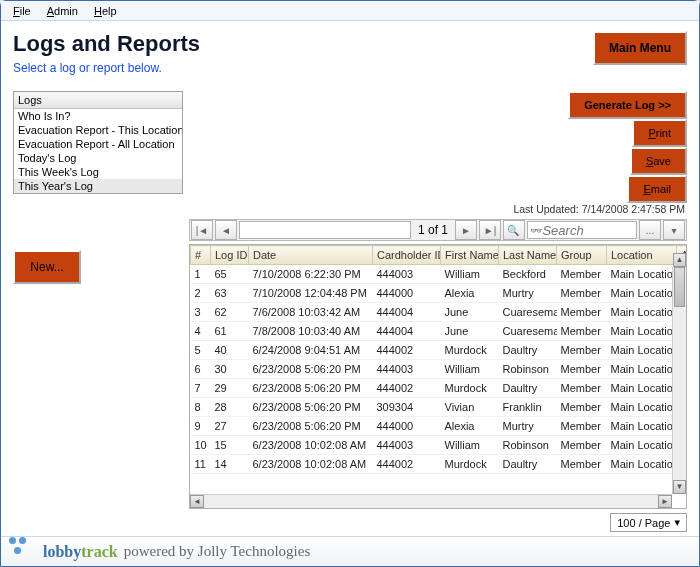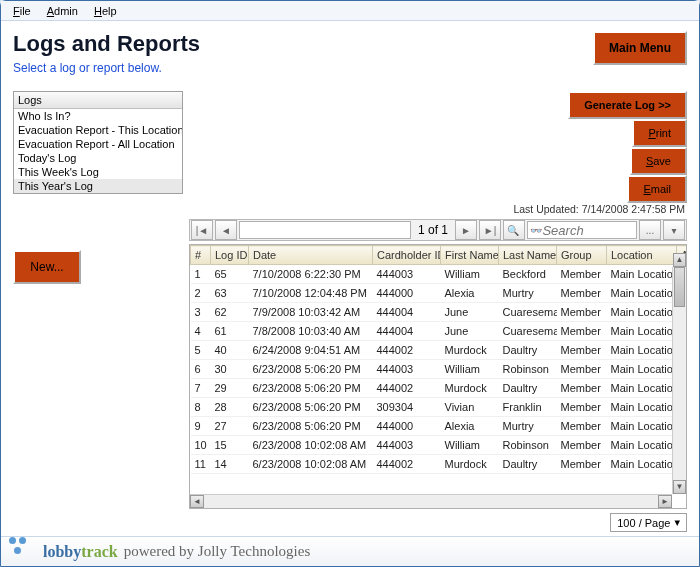--- a/index.html
+++ b/index.html
@@ -172,21 +172,21 @@
                   <td>444000</td>
                   <td>Alexia</td>
                   <td>Murtry</td>
                   <td>Member</td>
                   <td>Main Location</td>
                   <td>Check In</td>
                 </tr>
                 <tr>
                   <td>3</td>
                   <td>62</td>
-                  <td>7/9/2008 10:03:42 AM</td>
+                  <td>7/6/2008 10:03:42 AM</td>
                   <td>444004</td>
                   <td>June</td>
                   <td>Cuaresema</td>
                   <td>Member</td>
                   <td>Main Location</td>
                   <td>Print</td>
                 </tr>
                 <tr>
                   <td>4</td>
                   <td>61</td>

